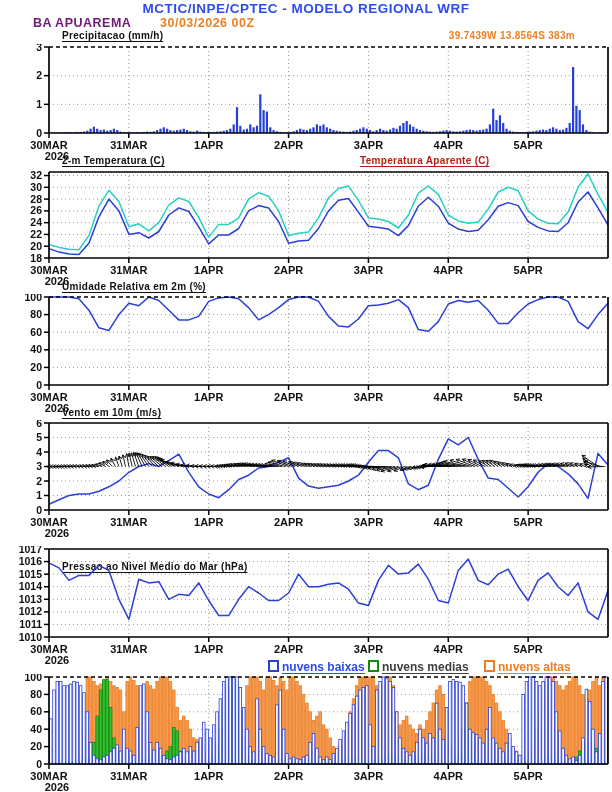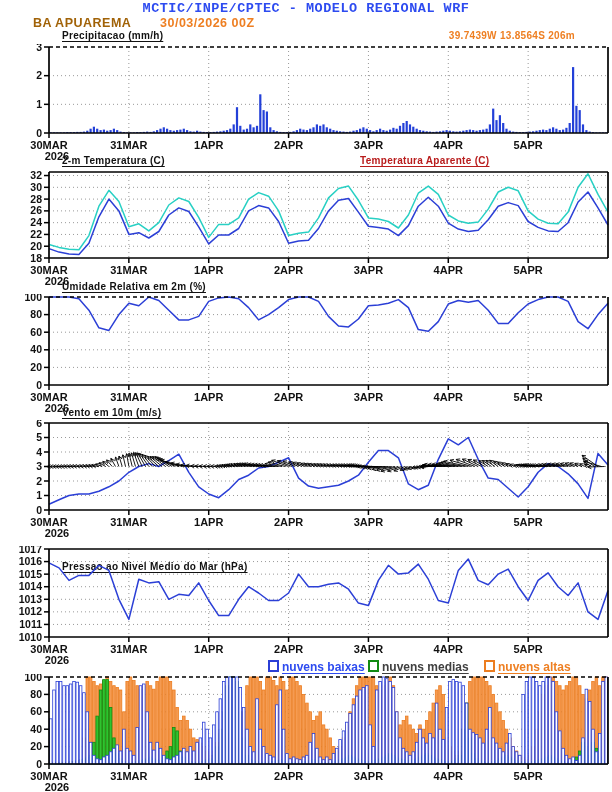--- a/index.html
+++ b/index.html
@@ -16,26 +16,26 @@
       margin-right:3px;vertical-align:-1px;}
   svg text{font-family:"Liberation Sans",sans-serif;font-weight:700;fill:#111;}
   .aty{font-size:10.5px;}
   .atx{font-size:11px;}
 </style>
 </head>
 <body>
 
 <div class="page">
 
-  <div class="hdr1" style="color:#2d4bf0;font-family:Liberation Mono, monospace;">MCTIC/INPE/CPTEC - MODELO REGIONAL WRF</div>
-  <div class="hdr2" style="left:33px;color:#a16207;">BA APUAREMA</div>
+  <div class="hdr1" style="color:#2d4bf0;">MCTIC/INPE/CPTEC - MODELO REGIONAL WRF</div>
+  <div class="hdr2" style="left:33px;color:#701a75;">BA APUAREMA</div>
   <div class="hdr2" style="left:160px;color:#ee7f22;">30/03/2026 00Z</div>
 
   <div class="ptitle" style="left:62px;top:30px;">Precipitacao (mm/h)</div>
-  <div class="ptitle plain" style="right:37px;top:30px;color:#ee7f22;">39.7439W 13.8564S 206m</div>
+  <div class="ptitle plain" style="right:37px;top:30px;color:#ee7f22;">39.7439W 13.8564S 383m</div>
 
   <div class="ptitle" style="left:62px;top:155px;">2-m Temperatura (C)</div>
   <div class="ptitle" style="left:360px;top:155px;color:#b91c1c;">Temperatura Aparente (C)</div>
 
   <div class="ptitle" style="left:62px;top:281px;">Umidade Relativa em 2m (%)</div>
 
   <div class="ptitle" style="left:62px;top:407px;">Vento em 10m (m/s)</div>
 
   <div class="ptitle" style="left:62px;top:561px;">Pressao ao Nivel Medio do Mar (hPa)</div>
 

